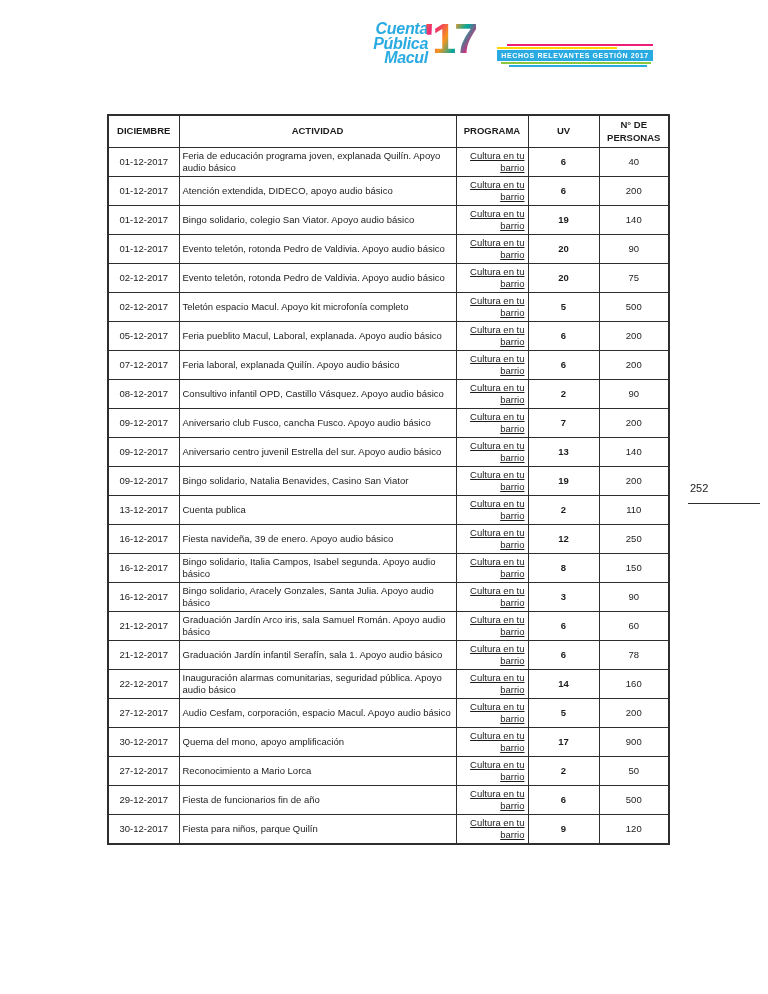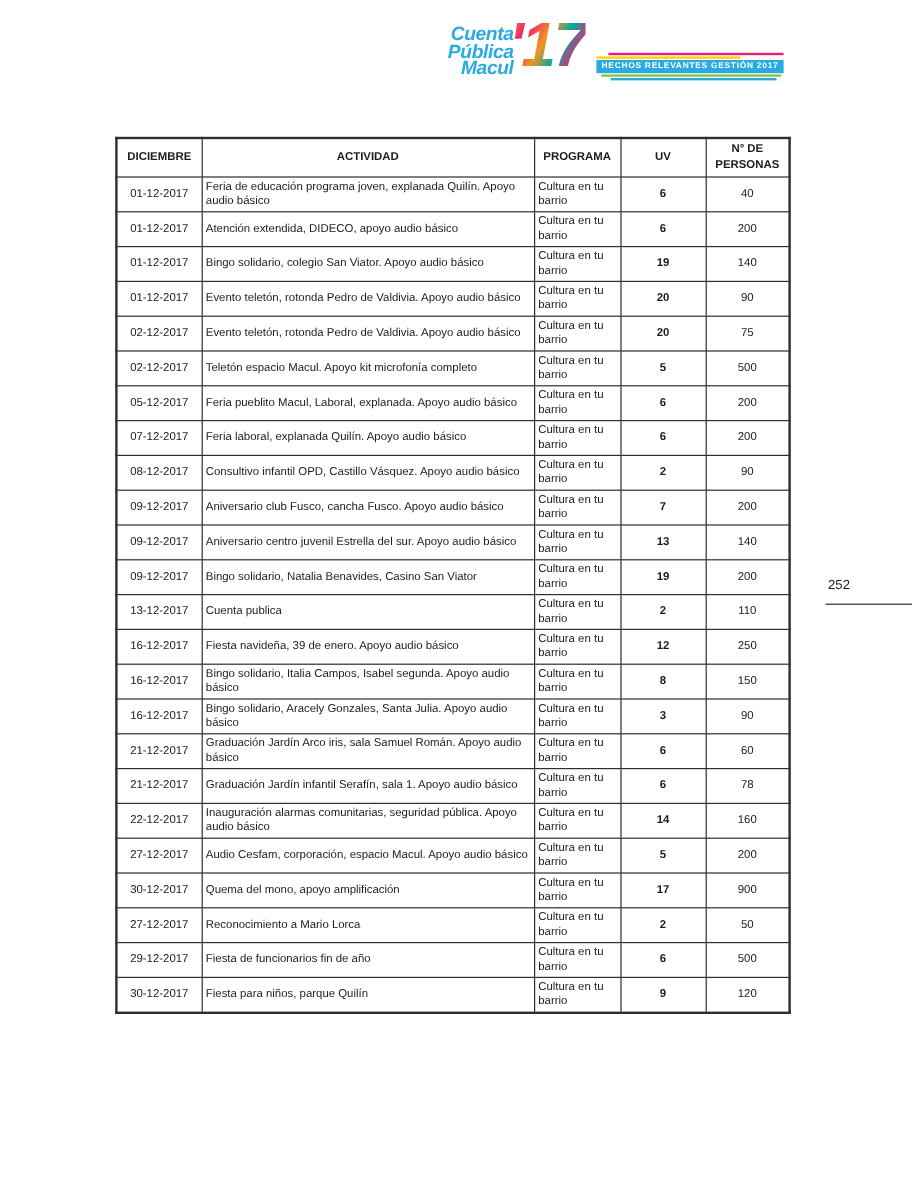--- a/index.html
+++ b/index.html
@@ -8,53 +8,53 @@
     font-family:"Liberation Sans", sans-serif;color:#1f1f1f;
   }
   
   .logo-text{
     position:absolute;left:340px;top:22px;width:88px;text-align:right;
     font-weight:bold;font-style:italic;font-size:16px;line-height:14.5px;
     letter-spacing:-0.3px;
   }
   .logo-year{
     position:absolute;left:424px;top:8px;
-    font-weight:bold;font-style:italic;font-size:52px;line-height:60px;
+    font-weight:bold;font-size:43px;line-height:60px;
     background:linear-gradient(120deg,#F7941D 0%,#ED1E79 25%,#F7941D 45%,#00A99D 62%,#ED1E79 80%,#FBB03B 100%);
     -webkit-background-clip:text;background-clip:text;color:transparent;
     letter-spacing:-2px;
   }
   
   .banner{position:absolute;left:497px;top:44px;width:156px;}
   .banner .s1{height:2px;width:146px;margin-left:10px;margin-bottom:1px;}
   .banner .s2{height:2px;width:120px;margin-left:0;margin-bottom:1px;}
   .banner .bar{
     height:11px;line-height:11px;text-align:center;color:#ffffff;
     font-size:7px;font-weight:bold;letter-spacing:0.6px;white-space:nowrap;overflow:hidden;
   }
   .banner .s3{height:2px;width:150px;margin-left:4px;margin-top:1px;}
   .banner .s4{height:2px;width:138px;margin-left:12px;margin-top:1px;}
   
   table.acts{
-    position:absolute;left:96px;top:114px;width:561px;
+    position:absolute;left:107px;top:114px;width:561px;
     border-collapse:collapse;table-layout:fixed;
     font-size:9.5px;line-height:12.5px;color:#1c1c1c;
   }
   table.acts td, table.acts th{
     border:1px solid #2e2e2e;padding:1px 3px;vertical-align:middle;
     overflow:hidden;
   }
   table.acts{border:2px solid #2e2e2e;}
   table.acts th{
     font-weight:bold;text-align:center;height:29px;font-size:9.5px;
   }
   table.acts td{height:26px;}
   td.c-date{text-align:center;}
   td.c-act{text-align:left;}
-  td.c-prog{text-align:left;}
+  td.c-prog{text-align:right;text-decoration:underline;}
   td.c-uv{text-align:center;font-weight:bold;}
   td.c-per{text-align:center;}
   
   .pagenum{
     position:absolute;left:690px;top:482px;font-size:11px;color:#1c1c1c;
   }
   .pagenum-line{
     position:absolute;left:688px;top:503px;width:72px;height:1px;background:#2e2e2e;
   }
 </style>

